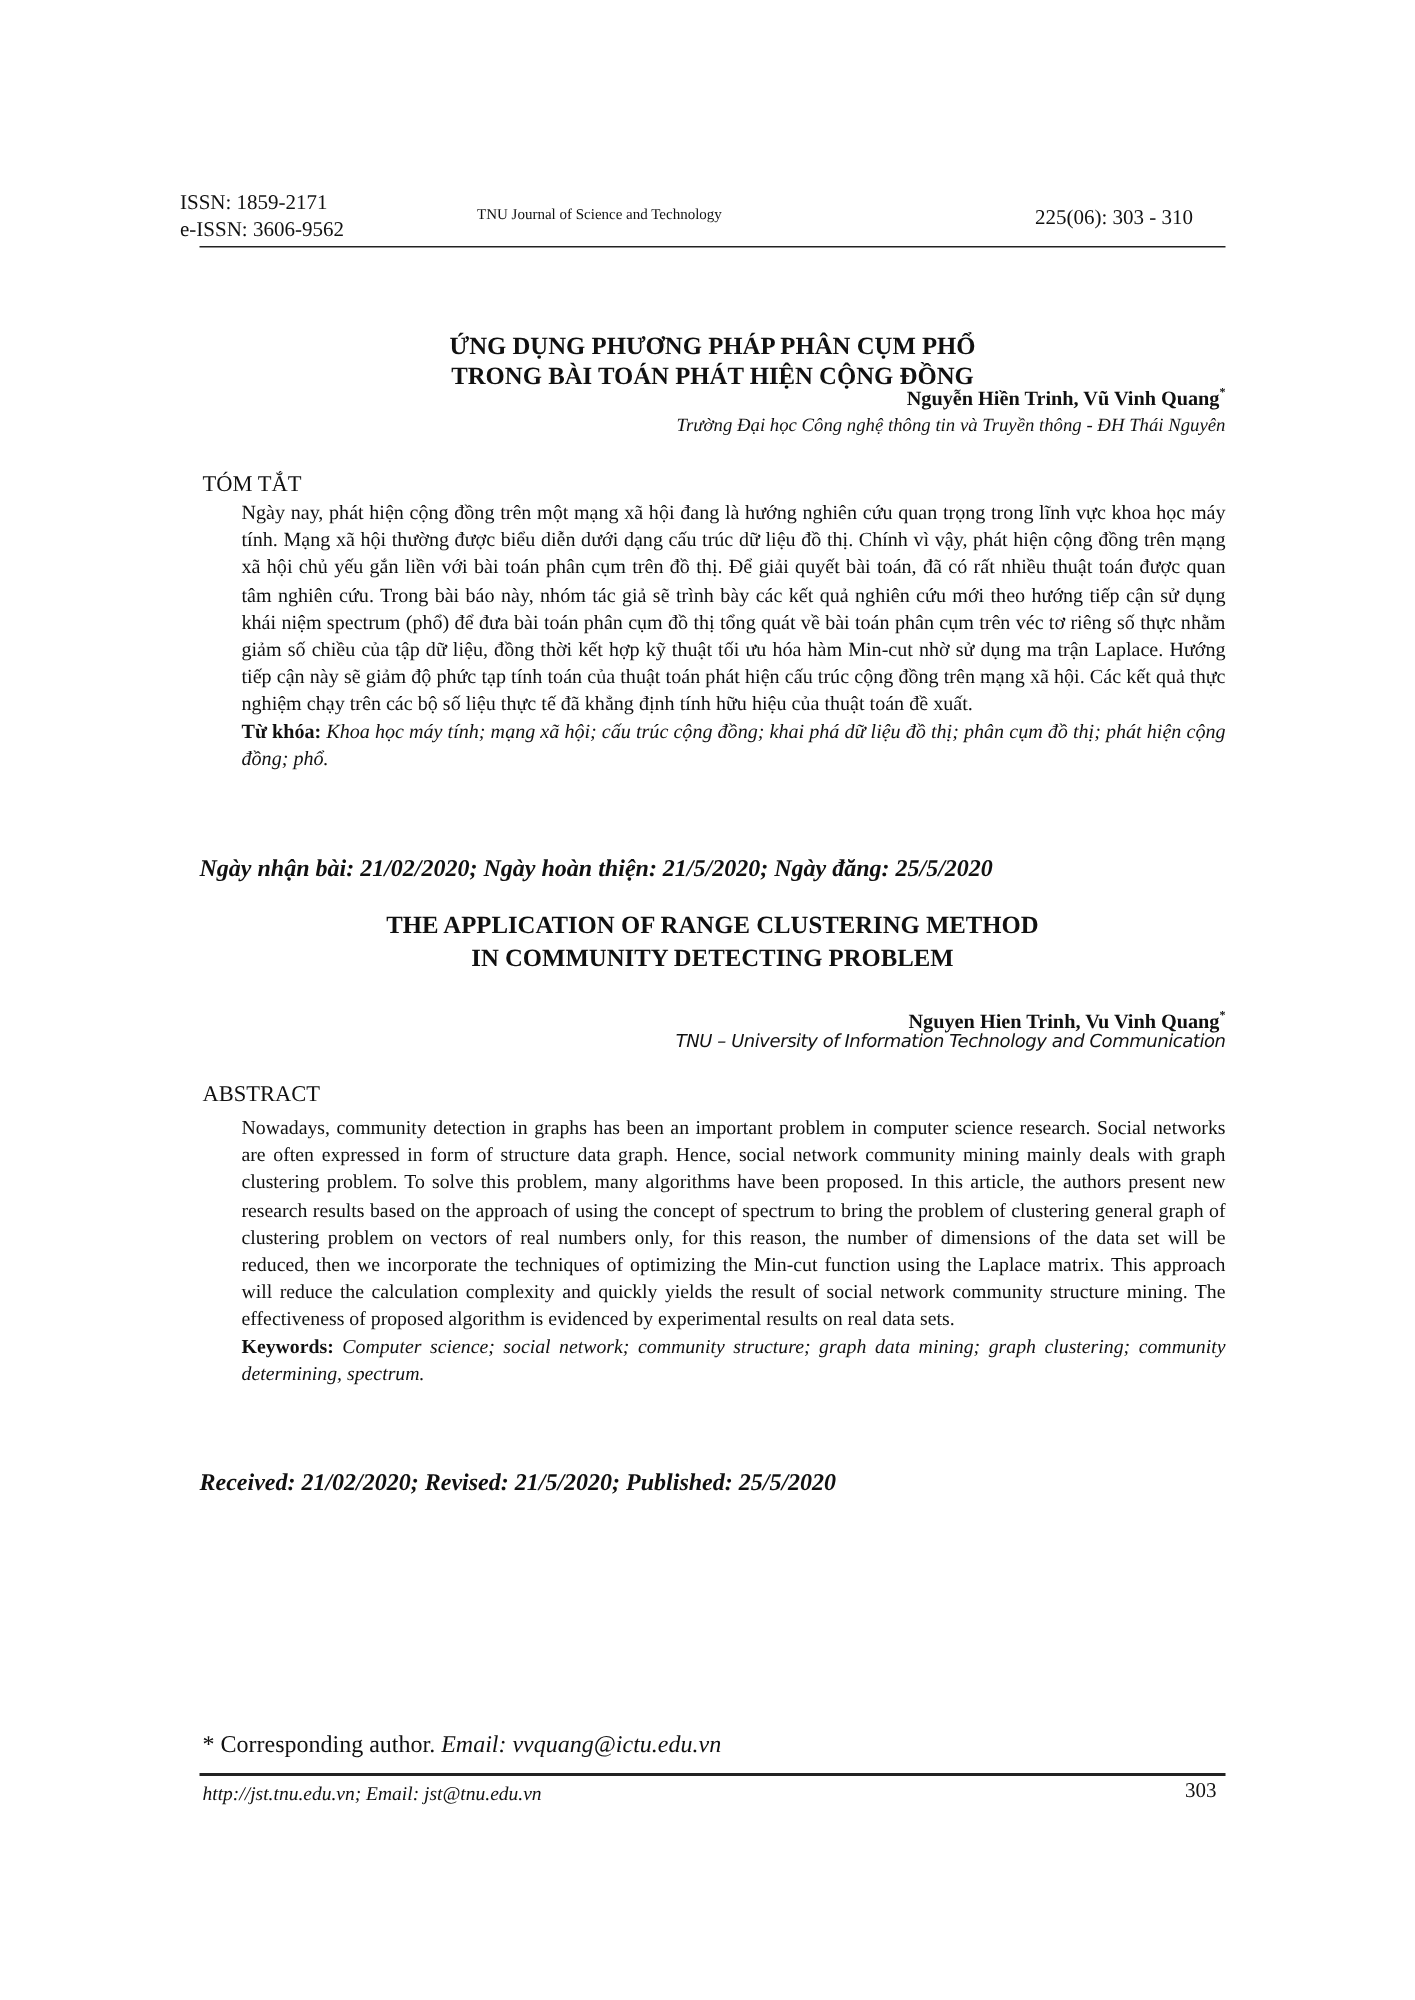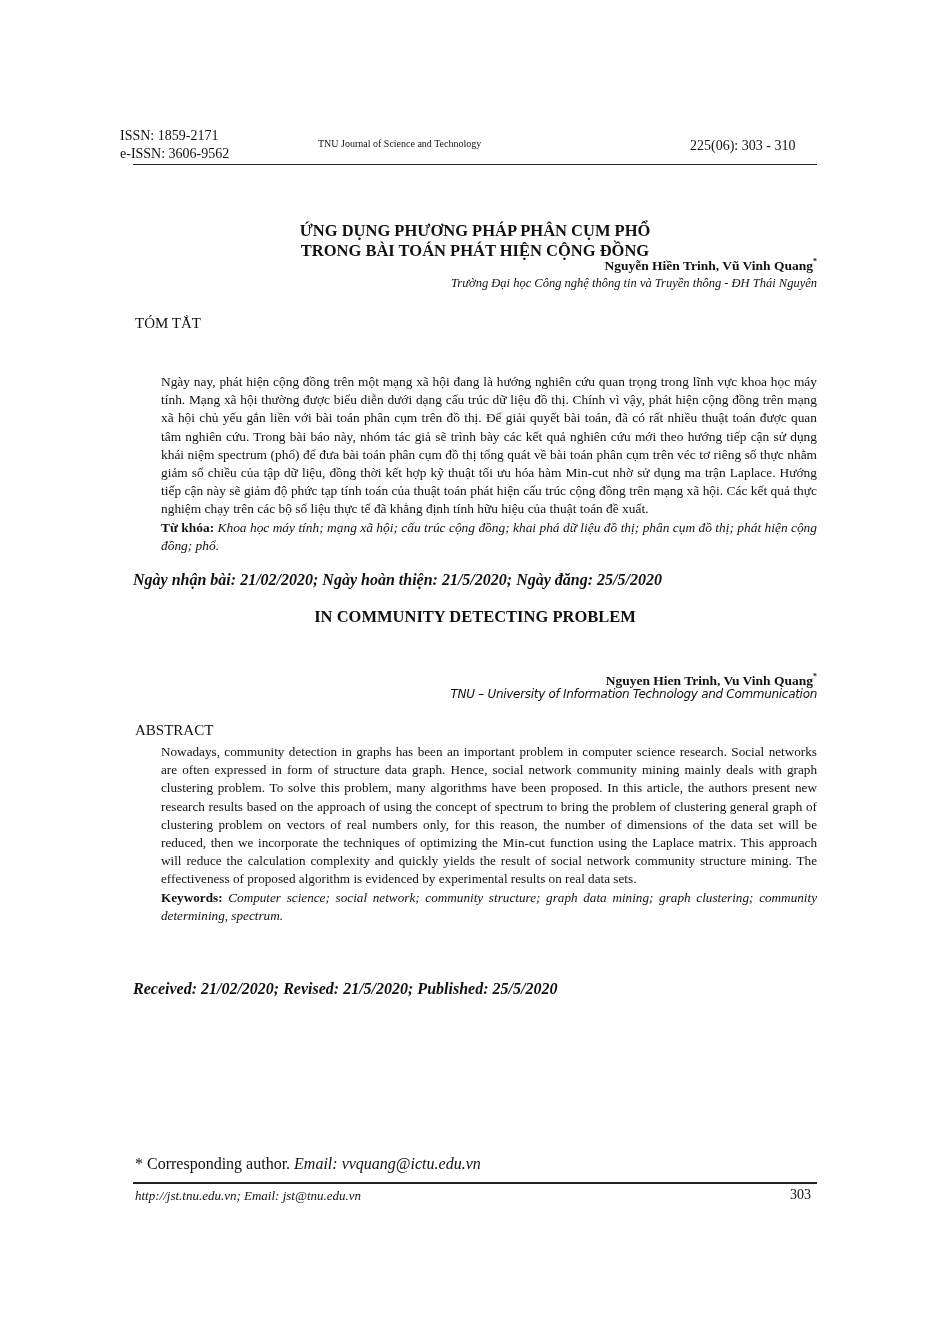--- a/index.html
+++ b/index.html
@@ -8,21 +8,21 @@
   .abs { position: absolute; }
   .hdr-left { left: 120px; top: 127px; width: 140px; font-size: 14px; line-height: 18px; text-align: left; }
   .hdr-center { left: 318px; top: 138px; font-size: 10px; }
   .hdr-right { left: 690px; top: 138px; font-size: 14px; }
   .rule-top { left: 133px; top: 164px; width: 684px; height: 1px; background: #222; }
   .title-vi { left: 133px; top: 196px; width: 684px; text-align: center; font-weight: bold; font-size: 16.5px; line-height: 20px; margin-top: 25px; }
   .authors { right: 126px; font-weight: bold; font-size: 13.5px; text-align: right; }
   .affil { right: 126px; font-style: italic; font-size: 12.5px; text-align: right; }
   .authors sup { font-size: 8px; vertical-align: 6px; }
   .sec-head { left: 135px; font-size: 15px; }
-  .abstract { left: 161px; width: 656px; font-size: 13.4px; line-height: 18.2px; text-align: justify; margin-top: 40px; }
+  .abstract { left: 161px; width: 656px; font-size: 13.4px; line-height: 18.2px; text-align: justify; }
   .abstract .kw-label { font-weight: bold; font-style: normal; }
   .abstract .kw { font-style: italic; }
   .dates { left: 133px; width: 684px; text-align: left; font-weight: bold; font-style: italic; font-size: 16px; }
   .title-en { left: 133px; top: 606px; width: 684px; text-align: center; font-weight: bold; font-size: 16.5px; line-height: 22px; }
   .affil-en { right: 126px; font-style: italic; font-size: 12px; text-align: right; font-family: "DejaVu Sans", sans-serif; letter-spacing: -0.3px; }
   .abstract-en { left: 161px; width: 656px; font-size: 13.2px; line-height: 18.2px; text-align: justify; font-family: "Liberation Serif", serif; }
   .footnote { left: 135px; top: 1155px; font-size: 16px; }
   .footnote .em { font-style: italic; }
   .rule-bottom { left: 133px; top: 1182px; width: 684px; height: 2px; background: #222; }
   .footer-left { left: 135px; top: 1188px; font-size: 13px; font-style: italic; }
@@ -51,20 +51,21 @@
 
 <div class="abs sec-head" style="top:315px;">TÓM TẮT</div>
 <div class="abs abstract" style="top:333px;">
   <span>Ngày nay, phát hiện cộng đồng trên một mạng xã hội đang là hướng nghiên cứu quan trọng trong lĩnh vực khoa học máy tính. Mạng xã hội thường được biểu diễn dưới dạng cấu trúc dữ liệu đồ thị. Chính vì vậy, phát hiện cộng đồng trên mạng xã hội chủ yếu gắn liền với bài toán phân cụm trên đồ thị. Để giải quyết bài toán, đã có rất nhiều thuật toán được quan tâm nghiên cứu. Trong bài báo này, nhóm tác giả sẽ trình bày các kết quả nghiên cứu mới theo hướng tiếp cận sử dụng khái niệm spectrum (phổ) để đưa bài toán phân cụm đồ thị tổng quát về bài toán phân cụm trên véc tơ riêng số thực nhằm giảm số chiều của tập dữ liệu, đồng thời kết hợp kỹ thuật tối ưu hóa hàm Min-cut nhờ sử dụng ma trận Laplace. Hướng tiếp cận này sẽ giảm độ phức tạp tính toán của thuật toán phát hiện cấu trúc cộng đồng trên mạng xã hội. Các kết quả thực nghiệm chạy trên các bộ số liệu thực tế đã khẳng định tính hữu hiệu của thuật toán đề xuất.</span><br>
   <span class="kw-label">Từ khóa:</span><span class="kw"> Khoa học máy tính; mạng xã hội; cấu trúc cộng đồng; khai phá dữ liệu đồ thị; phân cụm đồ thị; phát hiện cộng đồng; phổ.</span>
 </div>
 
 <div class="abs dates" style="top:571px;">Ngày nhận bài: 21/02/2020; Ngày hoàn thiện: 21/5/2020; Ngày đăng: 25/5/2020</div>
 
 <div class="abs title-en">
+  <div>THE APPLICATION OF  RANGE CLUSTERING METHOD</div>
   <div>IN COMMUNITY DETECTING PROBLEM</div>
 </div>
 
 <div class="abs authors" style="top:672px;">
   <span>Nguyen Hien Trinh, Vu Vinh Quang</span><sup>*</sup>
 </div>
 <div class="abs affil-en" style="top:687px;">TNU – University of Information Technology and Communication</div>
 
 <div class="abs sec-head" style="top:722px;">ABSTRACT</div>
 <div class="abs abstract-en" style="top:743px;">

